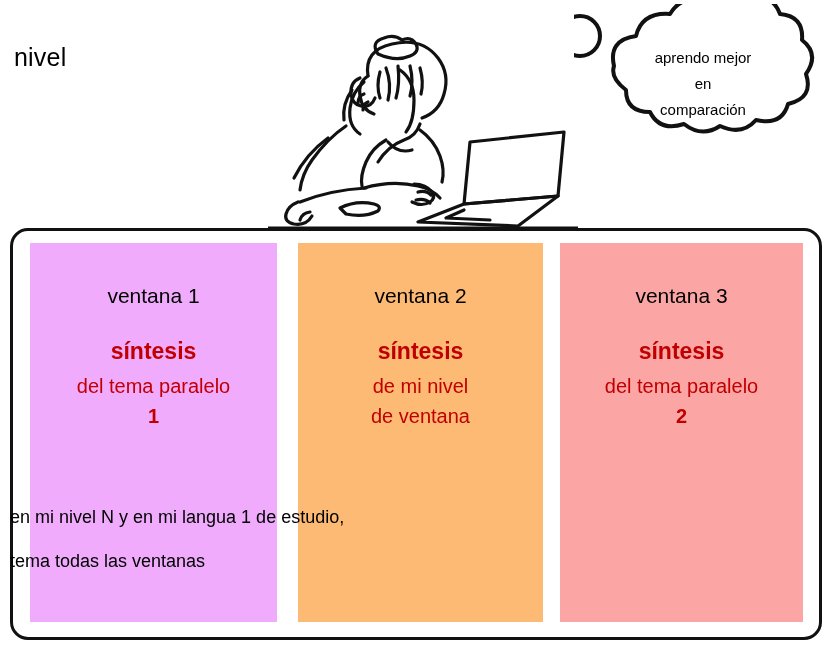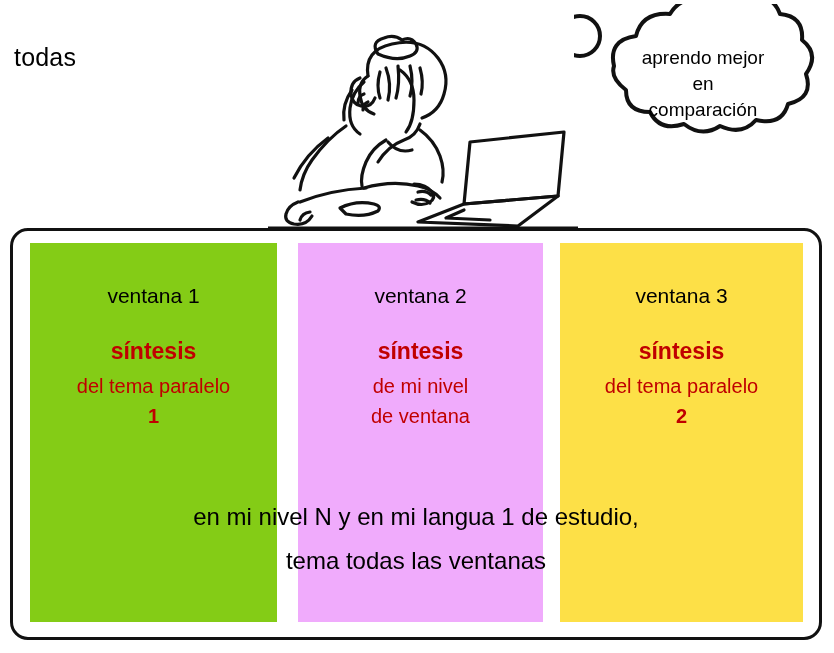--- a/index.html
+++ b/index.html
@@ -52,21 +52,21 @@
   #thought-cloud {
     position: absolute;
     left: 574px; top: 4px;
     width: 258px; height: 172px;
   }
   #cloud-text {
     position: absolute;
     left: 606px; top: 45px;
     width: 194px;
     text-align: center;
-    font-size: 19px;
+    font-size: 15px;
     line-height: 26px;
     color: #000000;
   }
   #cloud-text .cl { display: block; }
 
   
   #main-box {
     position: absolute;
     left: 10px; top: 228px;
     width: 812px; height: 412px;
@@ -74,23 +74,23 @@
     border-radius: 18px;
     background: #ffffff;
     box-sizing: border-box;
   }
 
   .column-panel {
     position: absolute;
     top: 243px;
     height: 379px;
   }
-  #panel-1 { left: 30px;  width: 247px; background: #84cc16; }
-  #panel-2 { left: 298px; width: 245px; background: #f0abfc; }
-  #panel-3 { left: 560px; width: 243px; background: #fde047; }
+  #panel-1 { left: 30px;  width: 247px; background: #f0abfc; }
+  #panel-2 { left: 298px; width: 245px; background: #fdba74; }
+  #panel-3 { left: 560px; width: 243px; background: #fca5a5; }
 
   .column-content {
     position: absolute;
     top: 0;
     text-align: center;
     width: 100%;
   }
   .col-window-label {
     font-size: 21px;
     line-height: 26px;
@@ -111,34 +111,33 @@
     margin-top: 6px;
   }
   .col-detail .ln { display: block; }
   .col-detail .bold-num { font-weight: bold; }
 
   
   #footer-text {
     position: absolute;
     left: 10px; top: 495px;
     width: 812px;
-    text-align: center;
-    font-size: 24px;
+    font-size: 18px;
     line-height: 44px;
     color: #000000;
   }
   #footer-text .fl { display: block; }
 </style>
 </head>
 <body>
 
 <div id="header-zone">
 
   <div id="title-block">
-    <div id="mode-label">todas</div>
+    <div id="mode-label">nivel</div>
   </div>
 
   <div id="illustration">
     <svg width="310" height="226" viewBox="0 0 310 226" xmlns="http://www.w3.org/2000/svg" fill="none" stroke="#111111" stroke-width="3.2" stroke-linecap="round" stroke-linejoin="round">
 
       <path d="M110 48 q-8 -12 6 -16 q10 -4 18 2 q9 -4 14 4 q4 8 -6 12 q-14 6 -32 -2 Z"></path>
 
       <path d="M100 70 q-4 -26 24 -32 q30 -7 46 14 q12 16 6 36 q-5 18 -22 24"></path>
       <path d="M100 70 q-10 6 -8 20 q2 14 14 18"></path>
 

